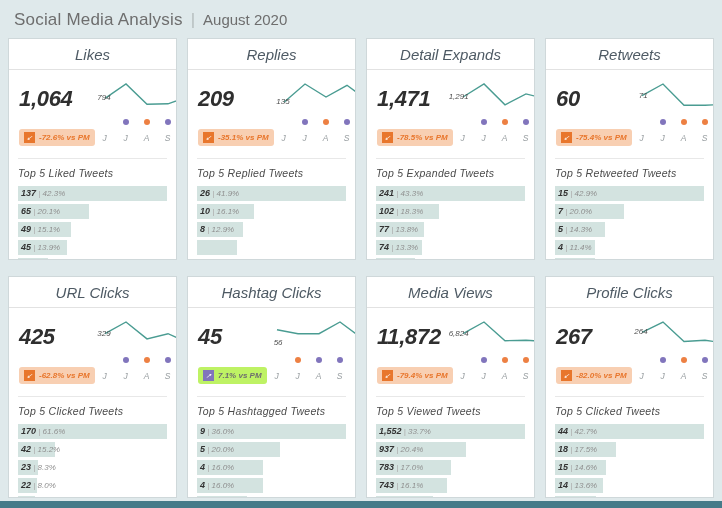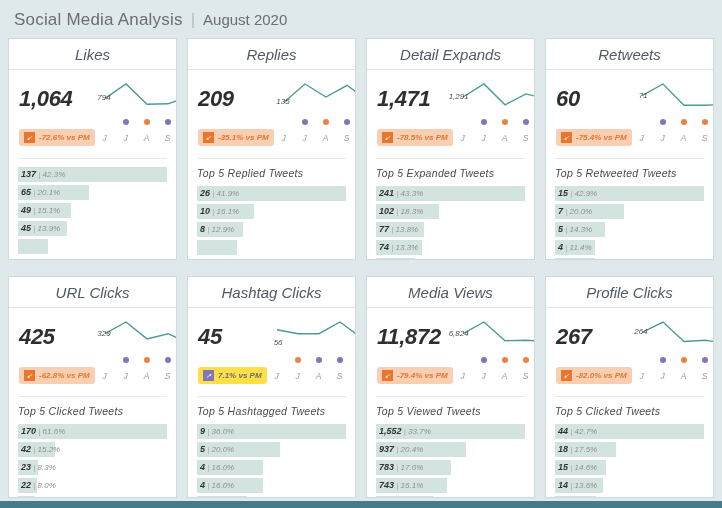--- a/index.html
+++ b/index.html
@@ -33,21 +33,21 @@
   }
   .kpi-row { display:flex; padding:8px 8px 2px 10px; height:80px; }
   .kpi-left { display:flex; flex-direction:column; justify-content:space-between; flex:1; padding-top:8px; }
   .kpi-value { font-size:22px; font-weight:600; color:#2f2f2f; letter-spacing:-.3px; }
   .badge {
     display:inline-flex; align-items:center; gap:4px;
     border-radius:3px; padding:3px 5px; font-size:8px; font-weight:bold;
     align-self:flex-start; margin-bottom:2px; white-space:nowrap;
   }
   .badge.down { background:#f8cfb2; color:#e8762c; }
-  .badge.up   { background:#fde047; color:#6e6e6e; }
+  .badge.up   { background:#bef264; color:#6e6e6e; }
   .badge-icon {
     width:11px; height:11px; border-radius:50%；
     border-radius:50%; color:#fff; font-size:7px; line-height:11px;
     text-align:center; display:inline-block; font-weight:normal;
   }
   .badge.down .badge-icon { background:#e8762c; }
   .badge.up   .badge-icon { background:#8175bc; }
   .spark-area { position:relative; width:104px; height:78px; flex:none; }
   .spark-wrap { position:absolute; top:2px; left:2px; width:100px; height:36px; }
   .spark-wrap svg { position:absolute; inset:0; overflow:visible; }
@@ -103,20 +103,21 @@
           </div>
         <div class="months">
             <span class="month" style="left: 3px;">J</span>
             <span class="month" style="left: 24px;">J</span>
             <span class="month" style="left: 45px;">A</span>
             <span class="month" style="left: 66px;">S</span>
           </div>
       </div>
     </div>
     <div class="list-section">
+      <div class="list-title">Top 5 Liked Tweets</div>
       <div class="bars">
           <div class="bar-row">
             <div class="bar-fill" style="width: 100%;"></div>
             <div class="bar-label"><span class="bar-value">137</span><span class="bar-div"> | </span><span class="bar-pct">42.3%</span></div>
           </div>
           <div class="bar-row">
             <div class="bar-fill" style="width: 47.5%;"></div>
             <div class="bar-label"><span class="bar-value">65</span><span class="bar-div"> | </span><span class="bar-pct">20.1%</span></div>
           </div>
           <div class="bar-row">

